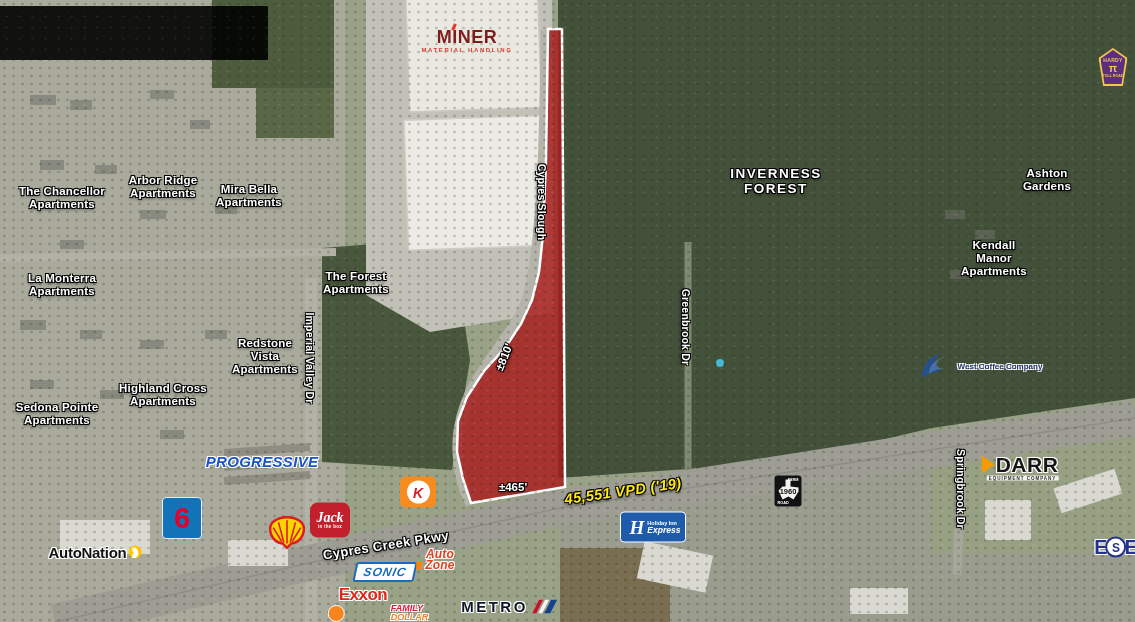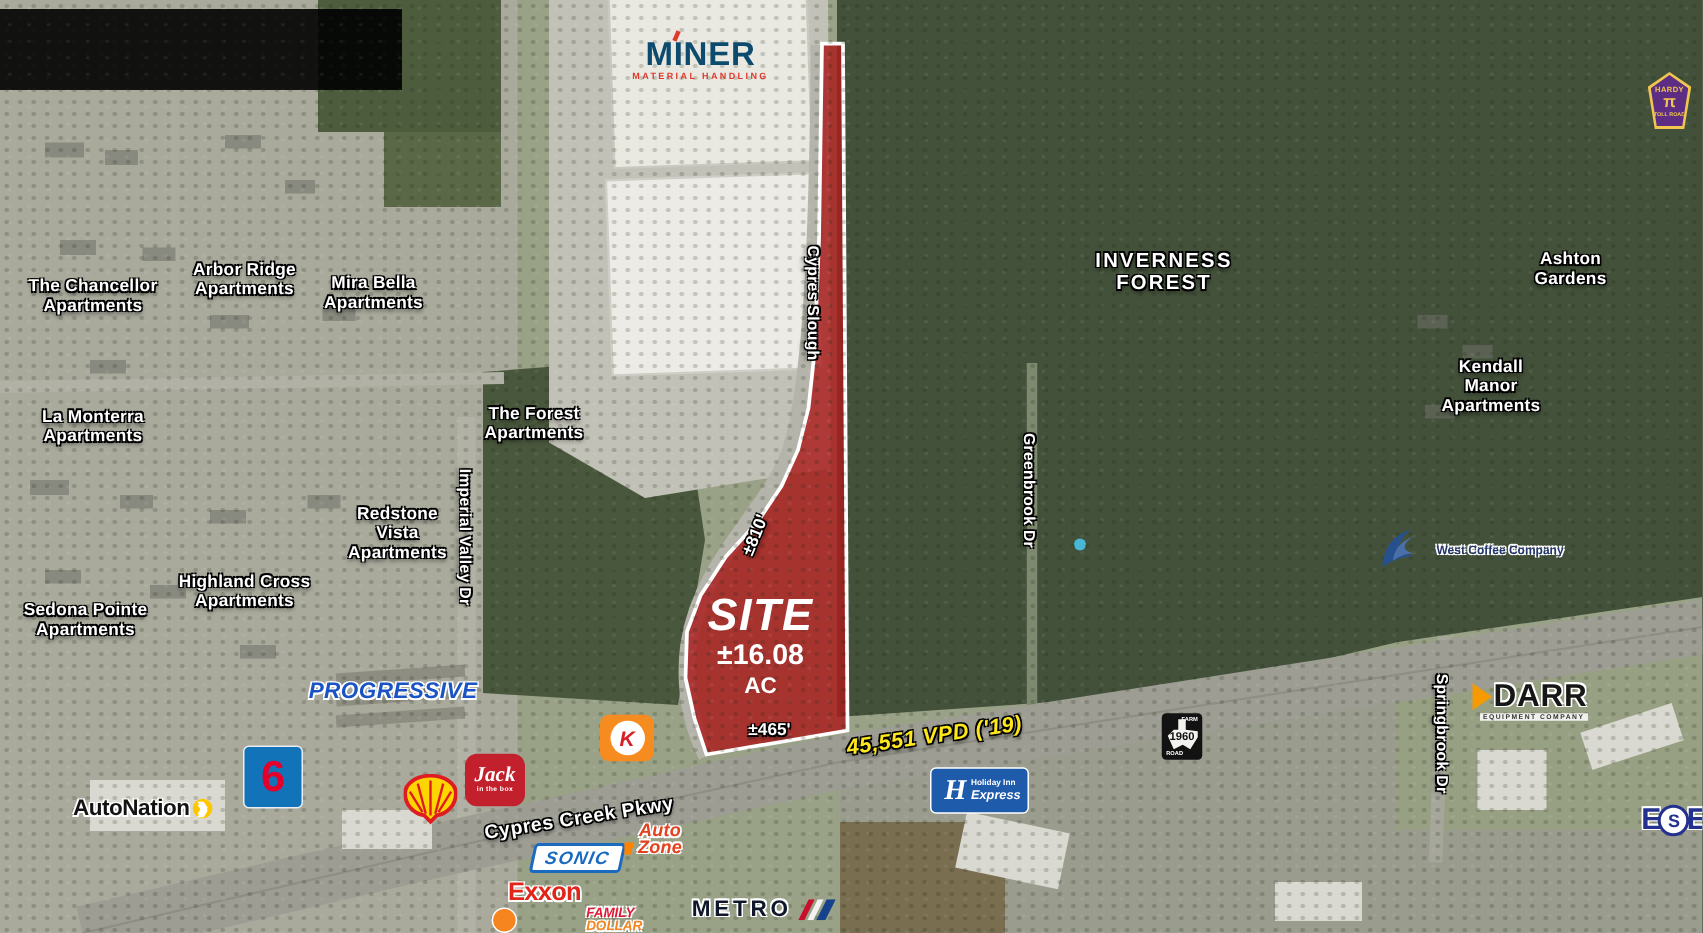--- a/index.html
+++ b/index.html
@@ -38,21 +38,21 @@
     color:#ffe81a;font-weight:900;font-style:italic;font-size:14.5px;letter-spacing:.4px;
     transform:translate(-50%,-50%) rotate(-8deg);white-space:nowrap;
   }
   .pkwy{
     color:#fff;font-weight:bold;font-size:13px;letter-spacing:.4px;
     transform:translate(-50%,-50%) rotate(-9deg);white-space:nowrap;
   }
   
   .logo{z-index:3;display:flex;align-items:center;justify-content:center;}
   .miner{flex-direction:column;line-height:1;}
-  .miner .nm{font-size:22px;font-weight:900;color:#0c4a6e;letter-spacing:.5px;text-align:center;}
+  .miner .nm{font-size:18px;font-weight:900;color:#7f1d1d;letter-spacing:.5px;text-align:center;}
   .miner .nm .i{position:relative;}
   .miner .nm .i::before{content:"";position:absolute;top:-3px;left:0;width:3px;height:7px;background:#e0392e;transform:rotate(24deg);}
   .miner .tag{font-size:6px;font-weight:800;color:#e0392e;letter-spacing:1.6px;margin-top:1px;}
   .progressive{color:#1a53c4;font-weight:900;font-style:italic;font-size:15px;letter-spacing:.3px;}
   .autonation{font-weight:800;font-size:15px;color:#131313;letter-spacing:-.3px;}
   .autonation .dot{display:inline-flex;align-items:center;justify-content:center;width:13px;height:13px;border-radius:50%;background:#ffc600;color:#fff;font-size:8px;font-weight:900;margin-left:2px;}
   .motel6{width:38px;height:40px;background:#1273b8;border:1.5px solid #e8eef4;border-radius:4px;color:#e4002b;font-size:29px;font-weight:bold;}
   .shellbox{width:36px;height:34px;}
   .jack{width:40px;height:35px;background:#c2202c;border-radius:8px;flex-direction:column;color:#fff;line-height:1;}
   .jack .scr{font-family:"Liberation Serif",serif;font-style:italic;font-weight:bold;font-size:14px;}
@@ -186,25 +186,20 @@
       <div class="lbl area" style="left: 776px; top: 181px;">INVERNESS
 FOREST</div>
       <div class="lbl roadv" style="left: 309px; top: 358px;">Imperial Valley Dr</div>
       <div class="lbl roadv" style="left: 541px; top: 202px;">Cypres Slough</div>
       <div class="lbl roadv" style="left: 685px; top: 327px;">Greenbrook Dr</div>
       <div class="lbl roadv" style="left: 960px; top: 489px;">Springbrook Dr</div>
     </div>
 
   <div class="layer">
 
-    <div class="abs site-block" style="left:507px;top:431px;">
-      <div class="site-name">SITE</div>
-      <div class="site-acres">±16.08</div>
-      <div class="site-unit">AC</div>
-    </div>
     <div class="abs dim outlined" style="left:504px;top:357px;transform:translate(-50%,-50%) rotate(-68deg);">±810'</div>
     <div class="abs dim outlined" style="left:513px;top:487px;">±465'</div>
     <div class="abs traffic outlined" style="left:623px;top:491px;">45,551 VPD ('19)</div>
     <div class="abs pkwy outlined" style="left:386px;top:545px;">Cypres Creek Pkwy</div>
 
     <div class="abs logo miner" style="left:467px;top:40px;">
       <div class="nm"><span>M</span><span class="i">I</span><span>NER</span></div>
       <div class="tag">MATERIAL HANDLING</div>
     </div>
 
@@ -254,21 +249,21 @@
     </div>
 
     <div class="abs logo progressive white-out" style="left:262px;top:461px;">
       <span>PROGRESSIVE</span>
     </div>
 
     <div class="abs logo motel6" style="left:182px;top:518px;">
       <span>6</span>
     </div>
 
-    <div class="abs logo autonation white-out" style="left:95px;top:539px;">
+    <div class="abs logo autonation white-out" style="left:95px;top:552px;">
       <span>AutoNation</span>
       <span class="dot">❯</span>
     </div>
 
     <div class="abs logo shellbox" style="left:287px;top:533px;">
       <svg width="36" height="34" viewBox="0 0 34 32">
         <path d="M17 30 L13 26 C6 25 1 19 1 12 C1 6 8 1 17 1 C26 1 33 6 33 12 C33 19 28 25 21 26 Z" fill="#ffd500" stroke="#dd1d21" stroke-width="2.4"></path>
         <g stroke="#dd1d21" stroke-width="1.5">
           <line x1="17" y1="4" x2="17" y2="26"></line>
           <line x1="9" y1="6" x2="14" y2="25"></line>

